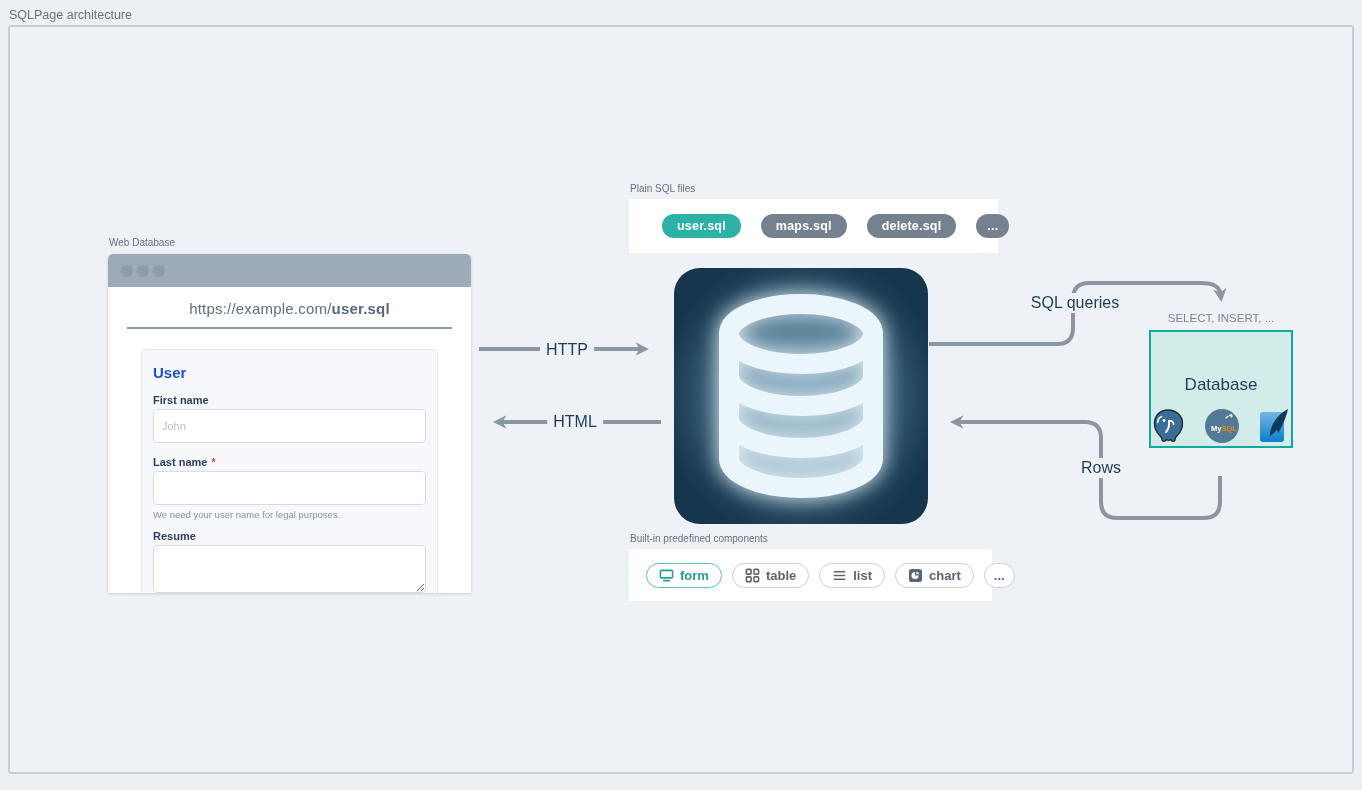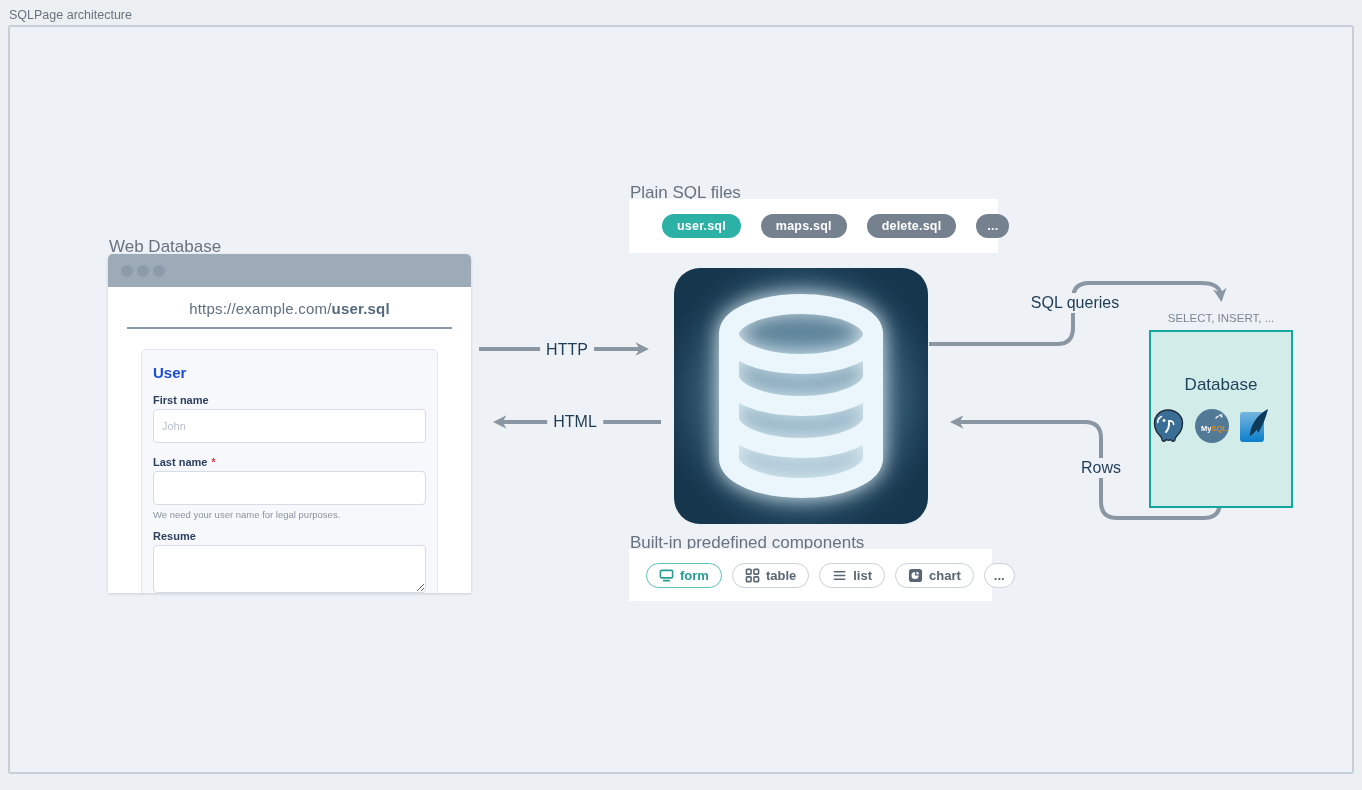--- a/index.html
+++ b/index.html
@@ -18,21 +18,21 @@
     font-size:12.5px; color: var(--label-gray,#68737f);
   }
   #frame {
     position:absolute; left:8px; top:25px; width:1346px; height:749px;
     background: var(--frame-bg,#eef1f5);
     border: 2px solid var(--frame-border,#c6cfd9);
     border-radius: 3px;
   }
   #arrows { position:absolute; left:0; top:0; width:1362px; height:790px; pointer-events:none; }
 
-  .box-label { position:absolute; font-size:17px; color: var(--label-gray,#68737f); }
+  .box-label { position:absolute; font-size:10px; color: var(--label-gray,#68737f); }
 
   
   #browser {
     position:absolute; left:108px; top:254px; width:363px; height:339px;
     background:#fff; border-radius:5px 5px 0 0; overflow:hidden;
     box-shadow: 0 1px 3px rgba(40,60,80,.18);
   }
   #titlebar { height:33px; background: var(--titlebar,#9daab7); display:flex; align-items:center; padding-left:13px; }
   .tb-dot { width:12px; height:12px; border-radius:50%; background:#8d9cab; margin-right:4px; }
   #urlrow { padding-top:13px; text-align:center; font-size:15px; color:#5e7080; letter-spacing:.2px; }
@@ -87,25 +87,25 @@
     display:flex; align-items:center; gap:6px; background:#fff;
     border:1.5px solid #c9d0d9; color:#5a6673; border-radius:13px;
     height:25px; padding:0 12px; font-size:13px; font-weight:700;
   }
   .comp-pill.hl { border-color:#59c3b8; color:#279e93; }
   .comp-pill svg { display:block; }
   .comp-pill.dots { padding:0 9px; }
 
   
   #dbbox {
-    position:absolute; left:1149px; top:330px; width:144px; height:178px;
+    position:absolute; left:1149px; top:330px; width:144px; height:118px;
     background: var(--db-box-bg,#d2ecea); border:2.5px solid var(--db-box-border,#12a89d);
   }
   #dbbox .db-title { text-align:center; margin-top:43px; font-size:17px; color:#22425c; }
-  #dbbox .db-icons { display:flex; justify-content:flex-start; align-items:center; gap:9px; margin-top:13px; }
+  #dbbox .db-icons { display:flex; justify-content:space-between; align-items:center; gap:9px; margin-top:13px; }
 
   
   .arrow-label {
     position:absolute; transform:translate(-50%,-50%);
     background: var(--frame-bg,#eef1f5); color:#1e3c56;
     font-size:16px; font-weight:500; padding:1px 6px; white-space:nowrap;
   }
   .small-note {
     position:absolute; transform:translate(-50%,-50%);
     font-size:11.5px; color:#7b8794; white-space:nowrap;

